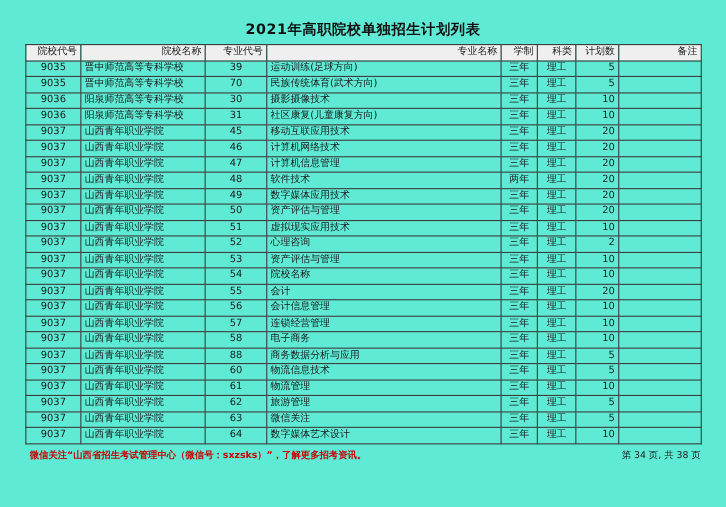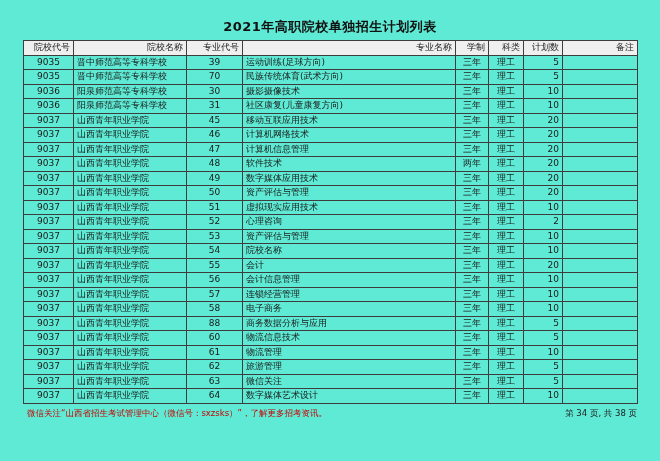--- a/index.html
+++ b/index.html
@@ -52,21 +52,21 @@
   .footer {
     display: flex;
     justify-content: space-between;
     align-items: baseline;
     width: 614px;
     margin: 4px 0 0 23px;
     font-size: 8.5px;
   }
   .notice {
     color: #cc0000;
-    font-weight: normal;
+    font-weight: bold;
     padding-left: 4px;
   }
   .page-indicator {
     color: #222222;
     text-align: center;
   }
 </style>
 </head>
 <body>
 

